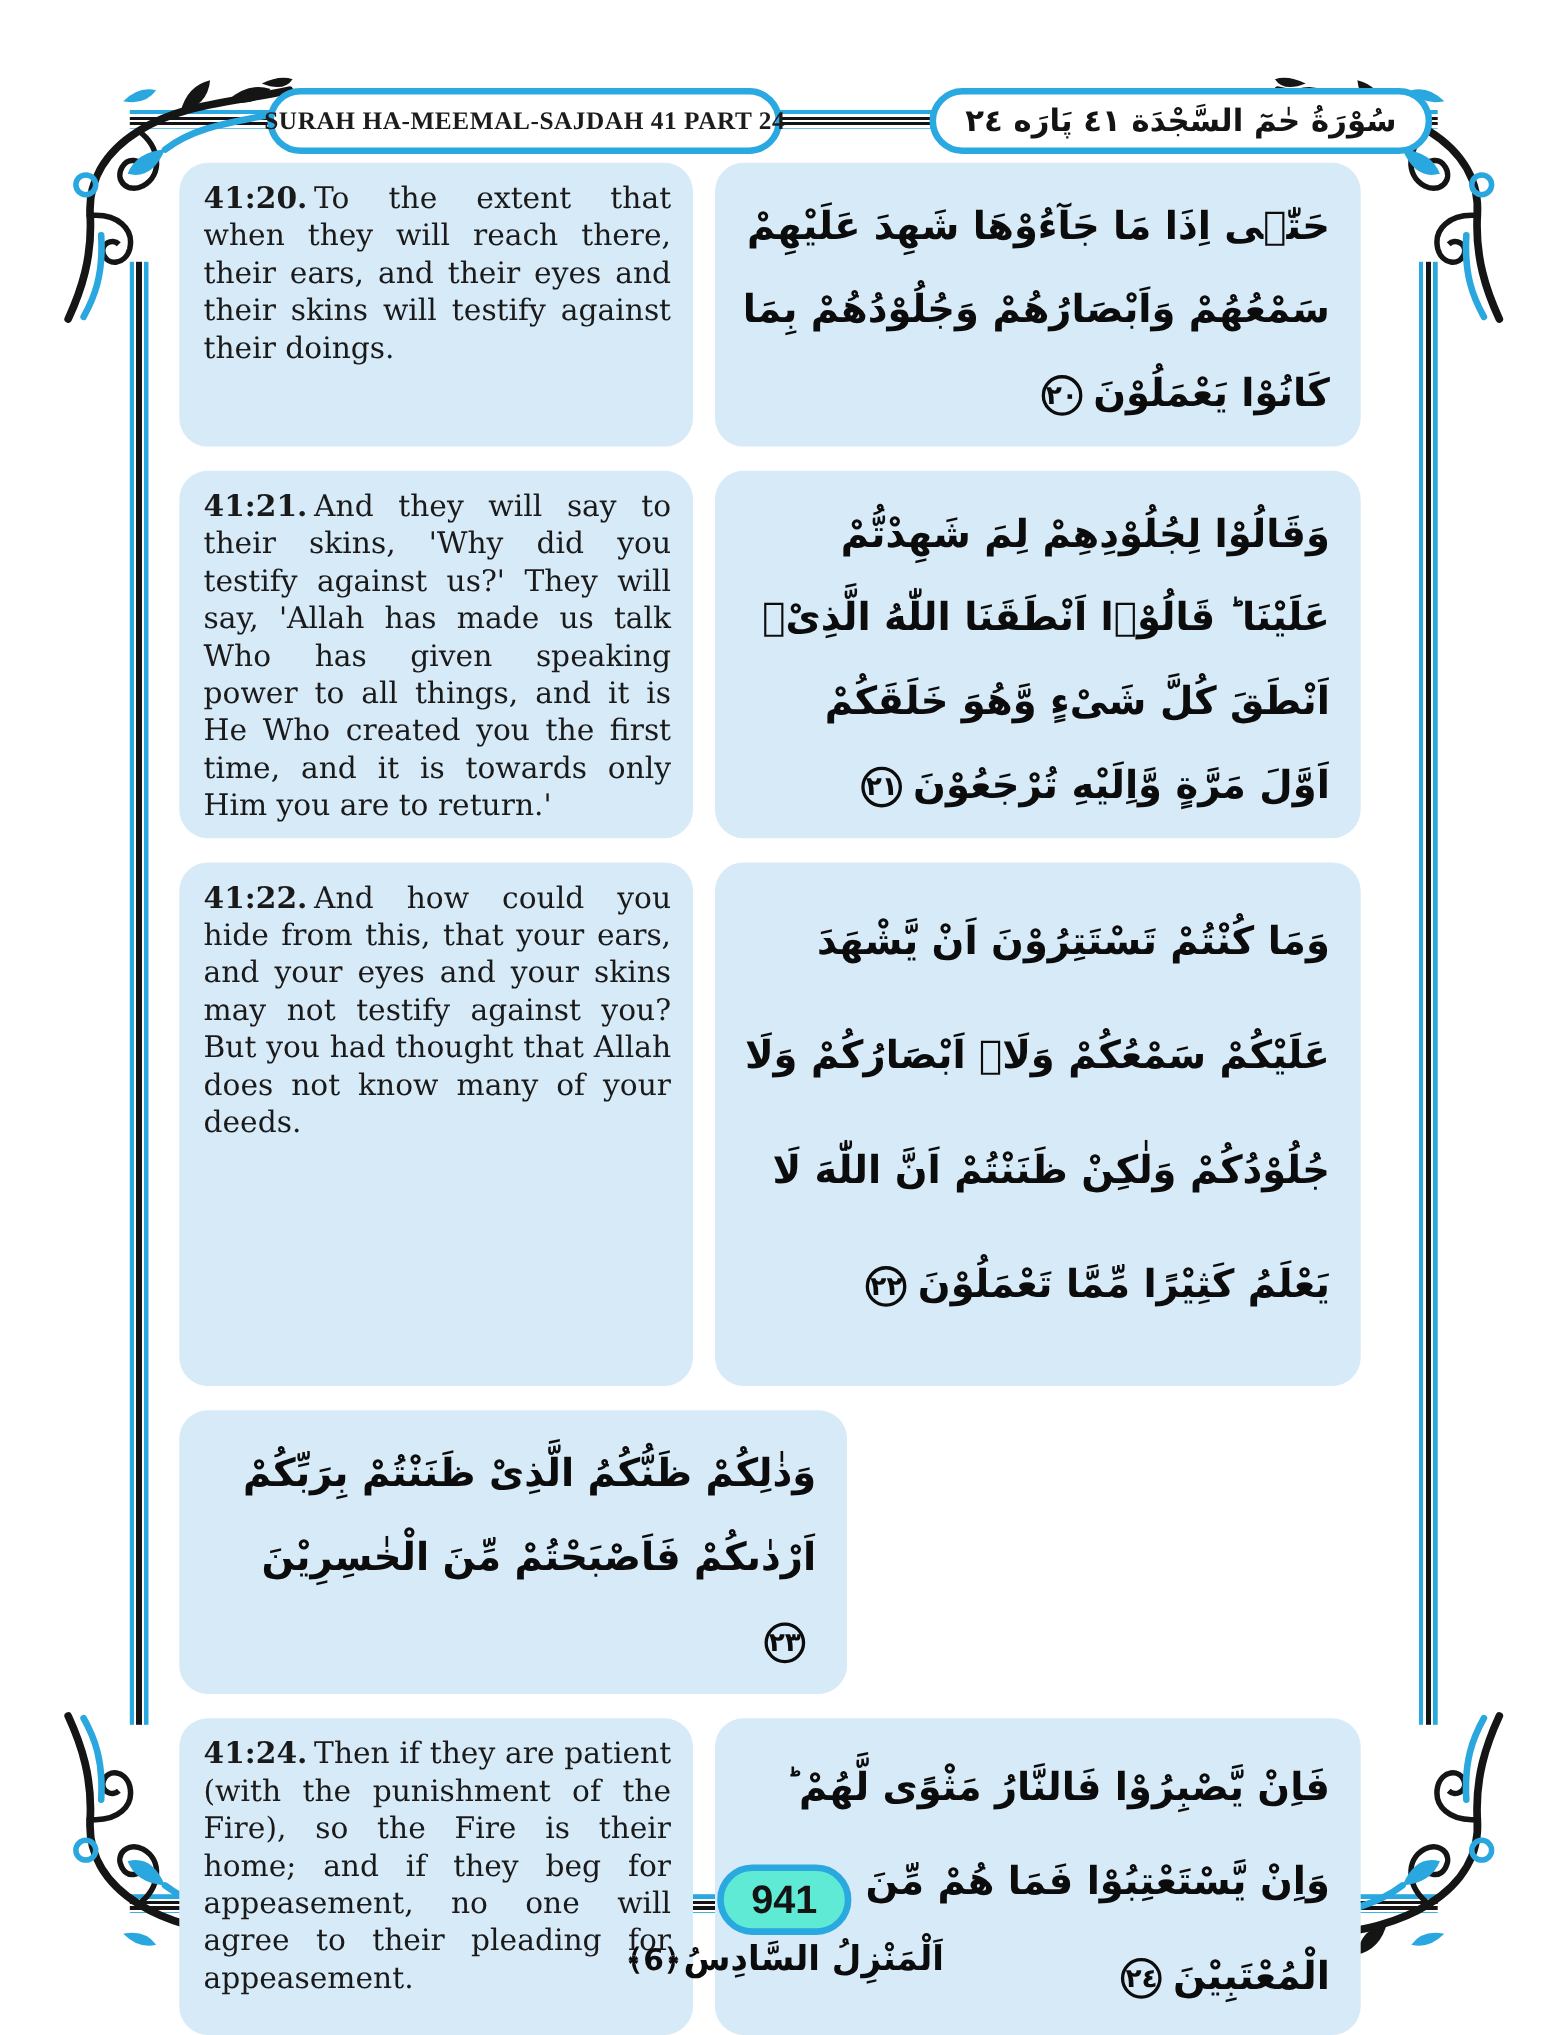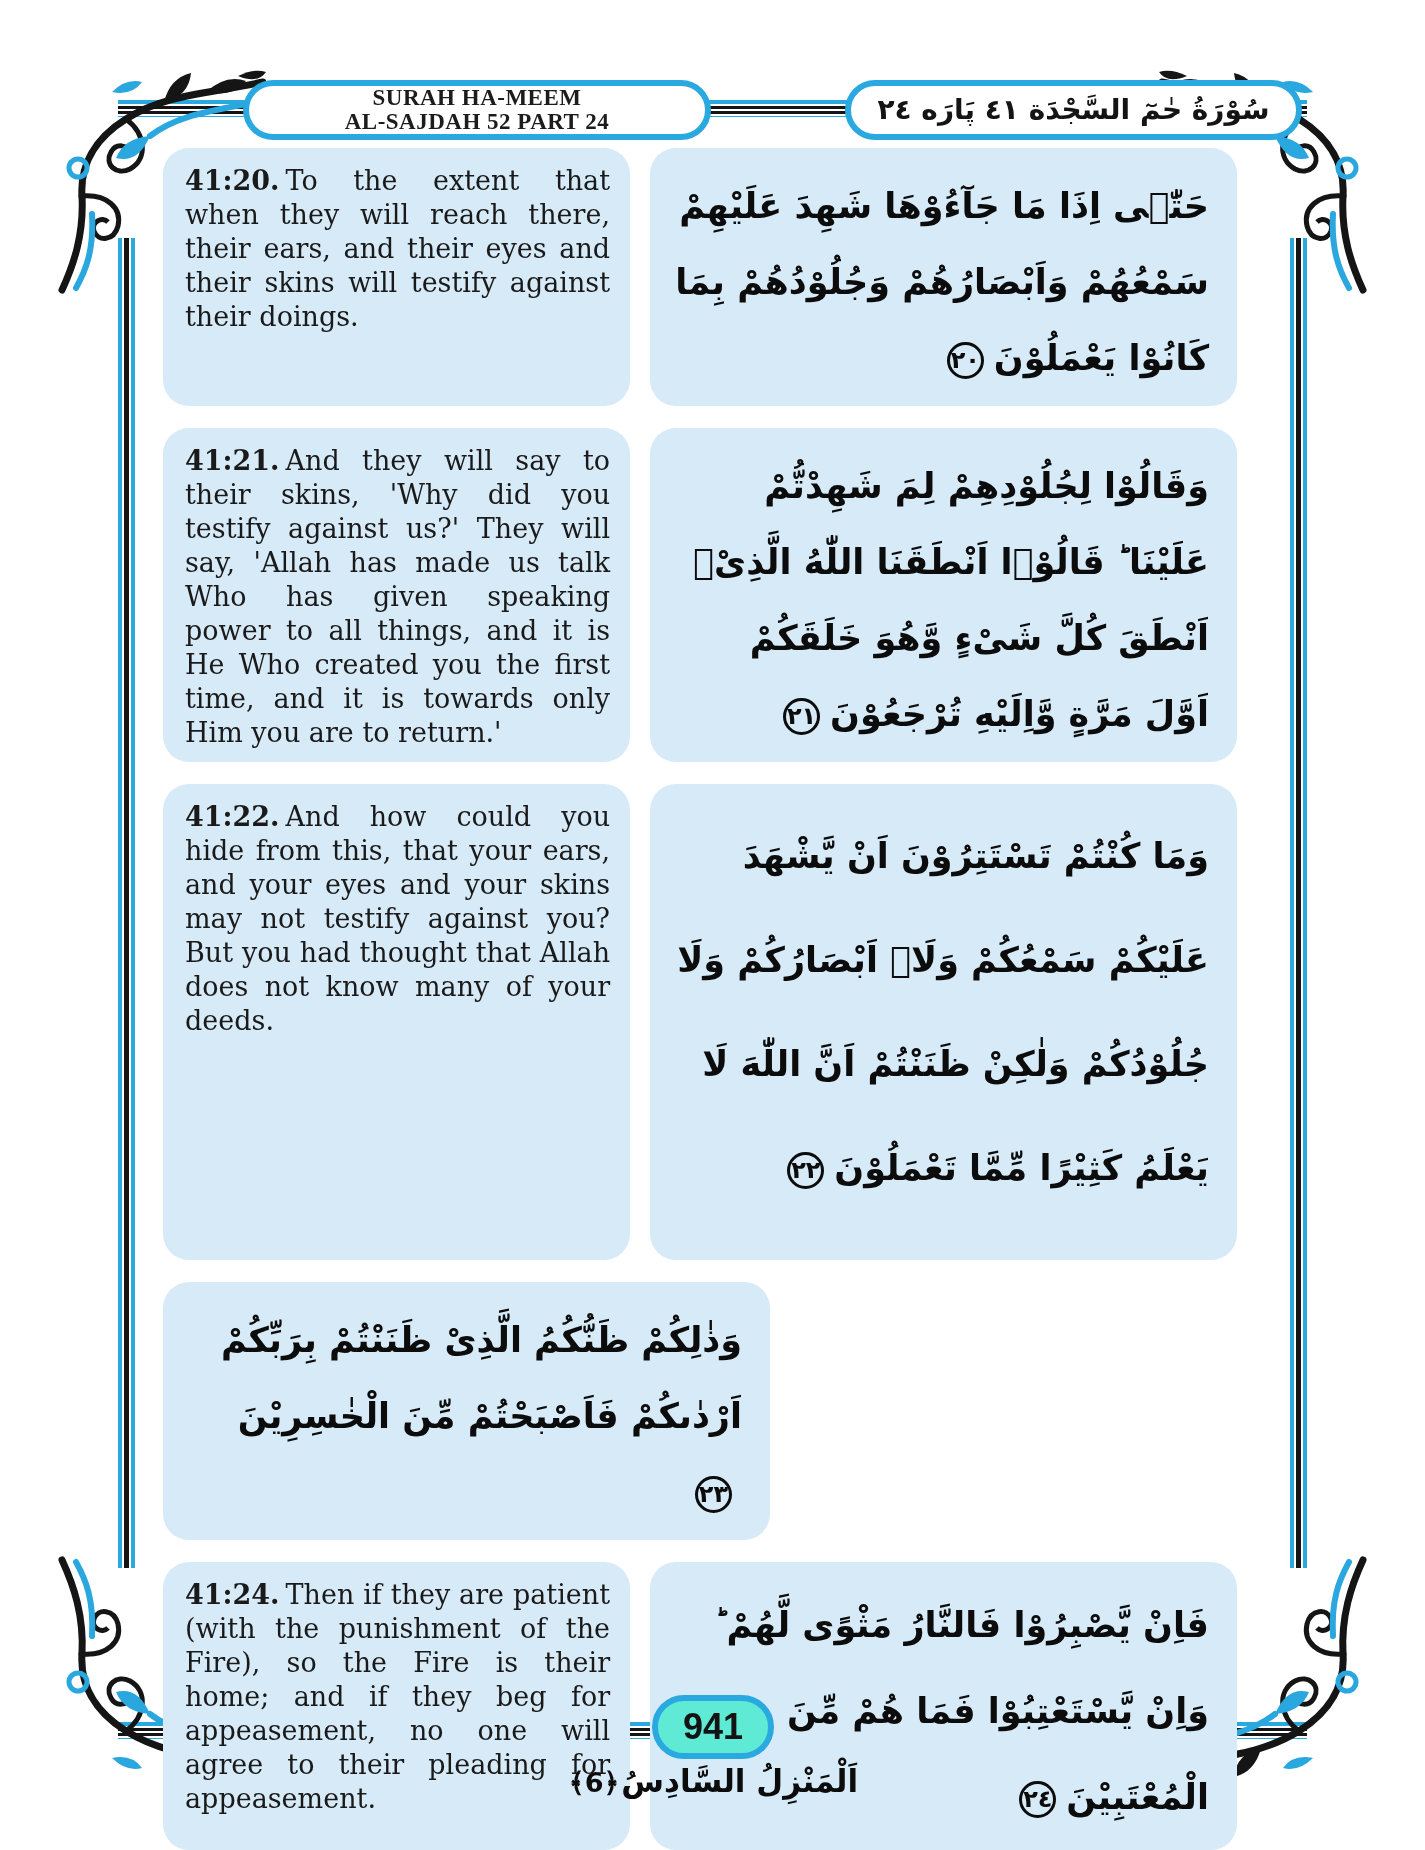--- a/index.html
+++ b/index.html
@@ -38,21 +38,21 @@
   
   .corner{position:absolute;width:230px;height:235px;z-index:2;}
   .corner.tl{left:48px;top:62px;}
   .corner.tr{left:1147px;top:62px;transform:scaleX(-1);}
   .corner.bl{left:48px;top:1553px;transform:scaleY(-1);}
   .corner.br{left:1147px;top:1553px;transform:scale(-1,-1);}
 
   
   .pill{
     position:absolute;background:#ffffff;border:6px solid #29A9E0;
-    border-radius:34px;z-index:3;display:flex;flex-direction:column;
+    border-radius:34px;z-index:3;display:flex;flex-direction:row;
     align-items:center;justify-content:center;box-sizing:border-box;
   }
   .pill-left{left:243px;top:80px;width:468px;height:60px;}
   .pill-left .t{
     font-family:"Liberation Serif", serif;font-weight:700;
     color:#1c1c1c;font-size:23px;line-height:24px;letter-spacing:.5px;
     white-space:nowrap;
   }
   .pill-right{left:845px;top:80px;width:457px;height:60px;}
   .pill-right .a{
@@ -220,21 +220,21 @@
     </g>
     <g fill="#2AA7DE">
       <path d="M102,74 q-26,2 -34,22 q22,6 34,-22z"></path>
       <path d="M64,30 q14,-14 30,-10 q-10,14 -30,10z"></path>
     </g>
     <circle cx="30" cy="106" r="9" fill="none" stroke="#2AA7DE" stroke-width="5"></circle>
   </svg>
 
   <div class="pill pill-left">
     <div class="t">SURAH HA-MEEM</div>
-    <div class="t">AL-SAJDAH 52 PART 24</div>
+    <div class="t">AL-SAJDAH 41 PART 24</div>
   </div>
   <div class="pill pill-right">
     <div class="a">سُوْرَةُ حٰمٓ السَّجْدَة ٤١ پَارَه ٢٤</div>
   </div>
 
   <div class="rows">
 
     <div class="vrow r1">
       <div class="ebox">
         <p class="eng"><b>41:20.</b><span>To the extent that when they will reach there, their ears, and their eyes and their skins will testify against their doings.</span></p>

